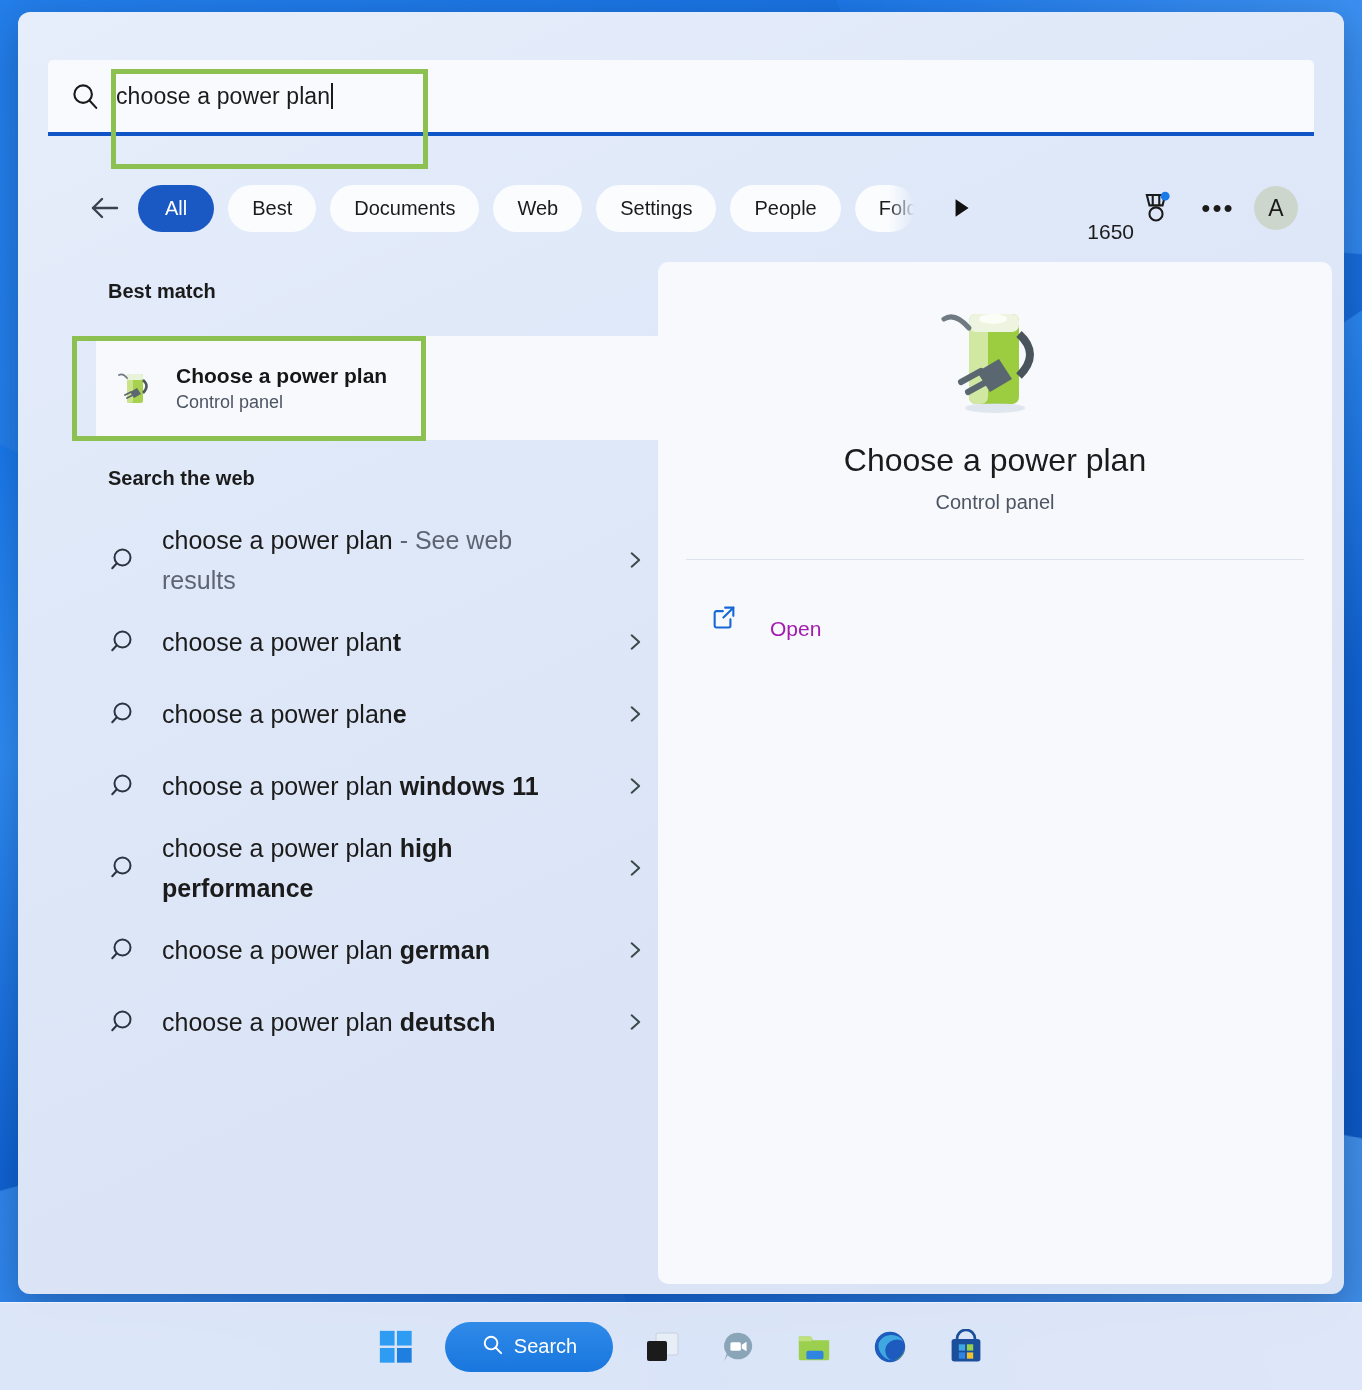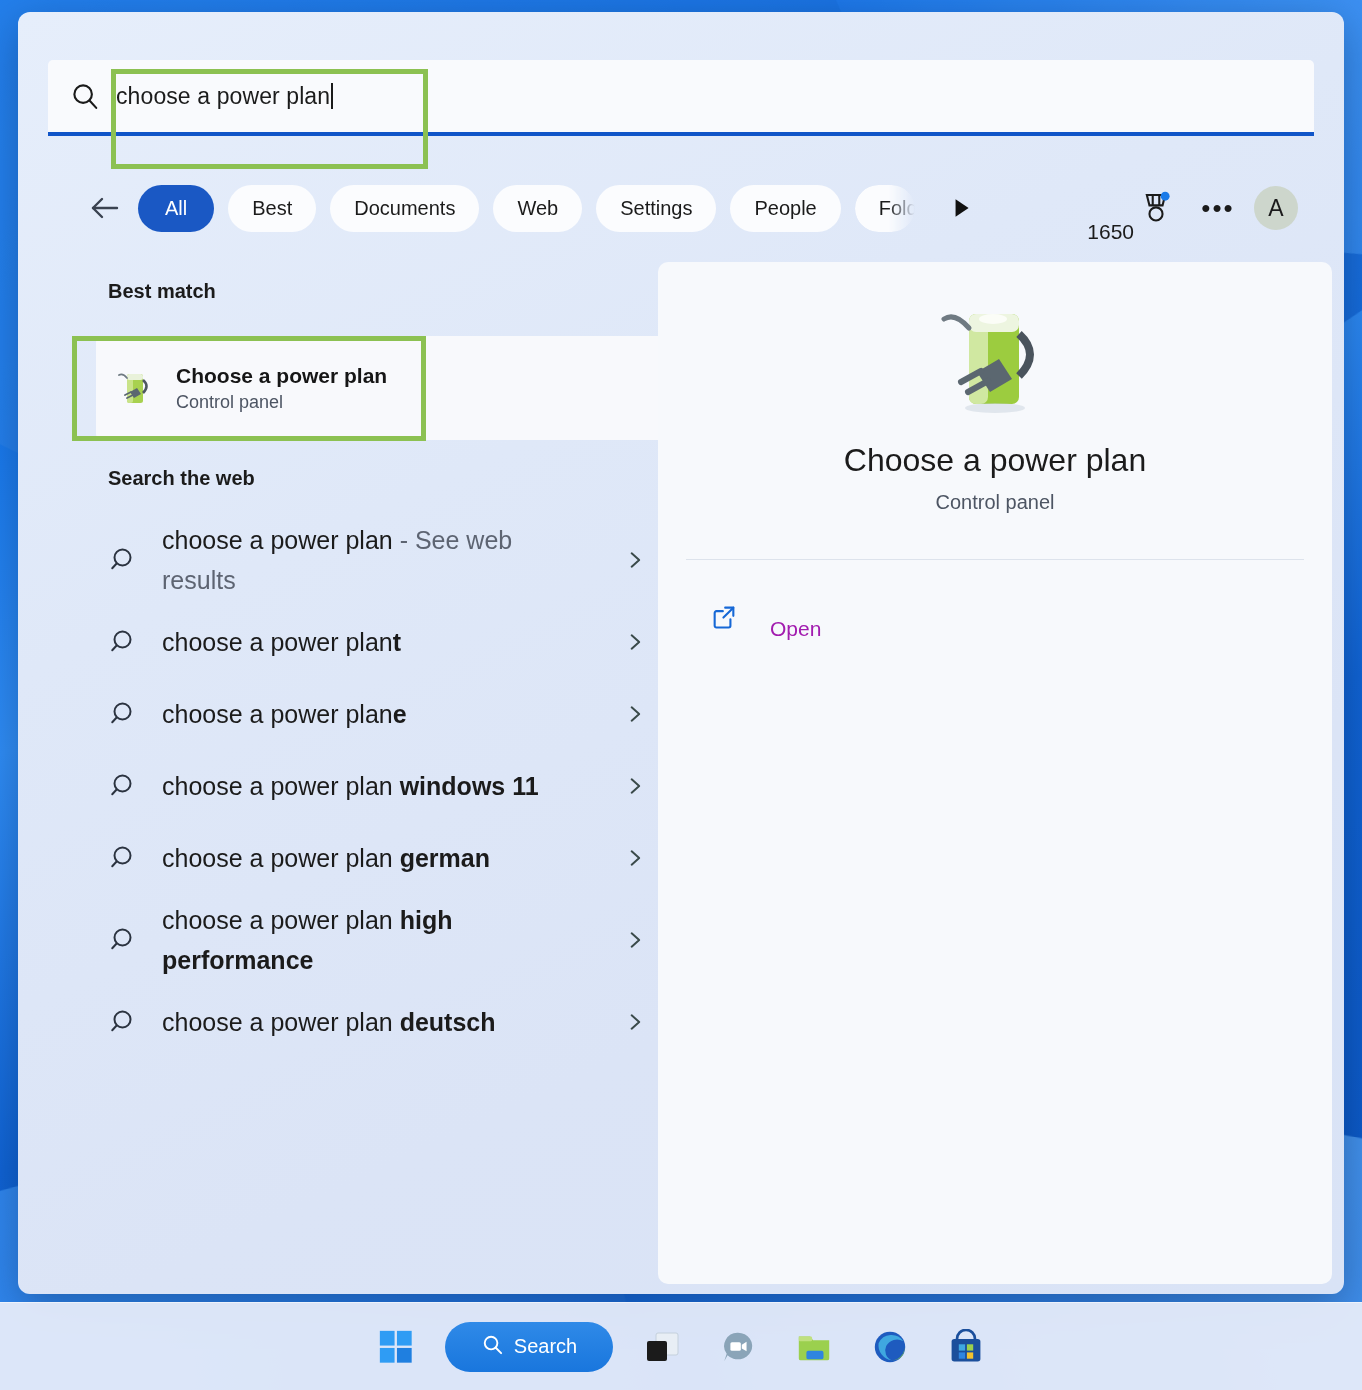--- a/index.html
+++ b/index.html
@@ -412,31 +412,31 @@
             <span class="wtxt"><span>choose a power plan </span><b>windows 11</b></span>
             <span class="chev"><svg viewBox="0 0 24 24" width="20" height="20" fill="none" stroke="#3a4a4a" stroke-width="2.4" stroke-linecap="round" stroke-linejoin="round">
                 <polyline points="8,4 17,12 8,20"></polyline>
               </svg></span>
           </div>
           <div class="web-row">
             <span class="mag"><svg viewBox="0 0 24 24" width="30" height="30" fill="none" stroke="#2b3340" stroke-width="1.6">
                 <circle cx="10" cy="10" r="6.4"></circle>
                 <line x1="5.3" y1="14.8" x2="1.8" y2="18.6" stroke-linecap="round"></line>
               </svg></span>
+            <span class="wtxt"><span>choose a power plan </span><b>high performance</b></span>
+            <span class="chev"><svg viewBox="0 0 24 24" width="20" height="20" fill="none" stroke="#3a4a4a" stroke-width="2.4" stroke-linecap="round" stroke-linejoin="round">
+                <polyline points="8,4 17,12 8,20"></polyline>
+              </svg></span>
+          </div>
+          <div class="web-row">
+            <span class="mag"><svg viewBox="0 0 24 24" width="30" height="30" fill="none" stroke="#2b3340" stroke-width="1.6">
+                <circle cx="10" cy="10" r="6.4"></circle>
+                <line x1="5.3" y1="14.8" x2="1.8" y2="18.6" stroke-linecap="round"></line>
+              </svg></span>
             <span class="wtxt"><span>choose a power plan </span><b>german</b></span>
-            <span class="chev"><svg viewBox="0 0 24 24" width="20" height="20" fill="none" stroke="#3a4a4a" stroke-width="2.4" stroke-linecap="round" stroke-linejoin="round">
-                <polyline points="8,4 17,12 8,20"></polyline>
-              </svg></span>
-          </div>
-          <div class="web-row">
-            <span class="mag"><svg viewBox="0 0 24 24" width="30" height="30" fill="none" stroke="#2b3340" stroke-width="1.6">
-                <circle cx="10" cy="10" r="6.4"></circle>
-                <line x1="5.3" y1="14.8" x2="1.8" y2="18.6" stroke-linecap="round"></line>
-              </svg></span>
-            <span class="wtxt"><span>choose a power plan </span><b>high performance</b></span>
             <span class="chev"><svg viewBox="0 0 24 24" width="20" height="20" fill="none" stroke="#3a4a4a" stroke-width="2.4" stroke-linecap="round" stroke-linejoin="round">
                 <polyline points="8,4 17,12 8,20"></polyline>
               </svg></span>
           </div>
           <div class="web-row">
             <span class="mag"><svg viewBox="0 0 24 24" width="30" height="30" fill="none" stroke="#2b3340" stroke-width="1.6">
                 <circle cx="10" cy="10" r="6.4"></circle>
                 <line x1="5.3" y1="14.8" x2="1.8" y2="18.6" stroke-linecap="round"></line>
               </svg></span>
             <span class="wtxt"><span>choose a power plan </span><b>deutsch</b></span>

